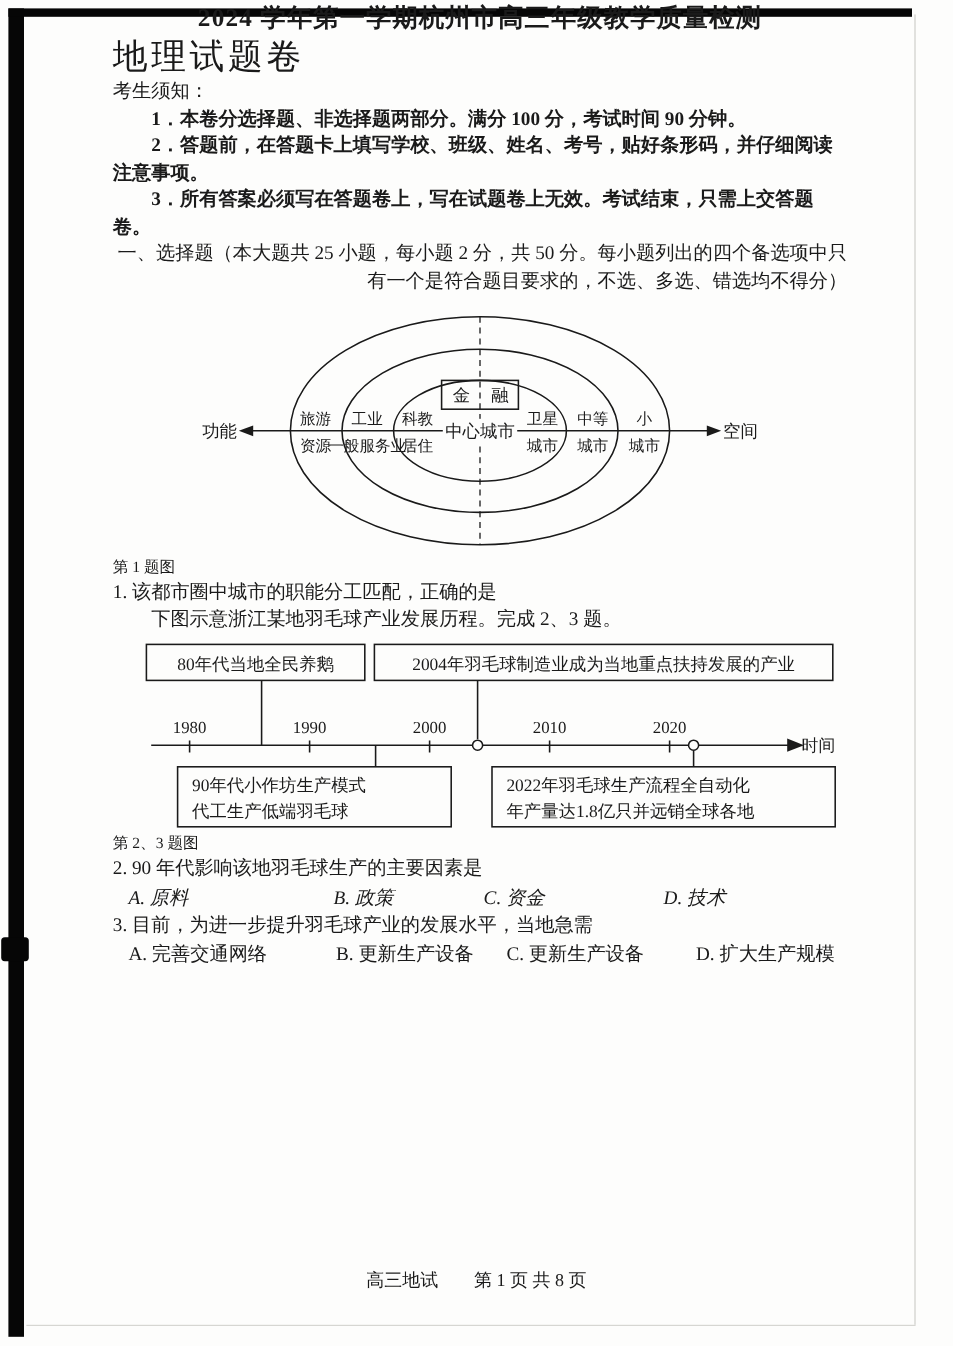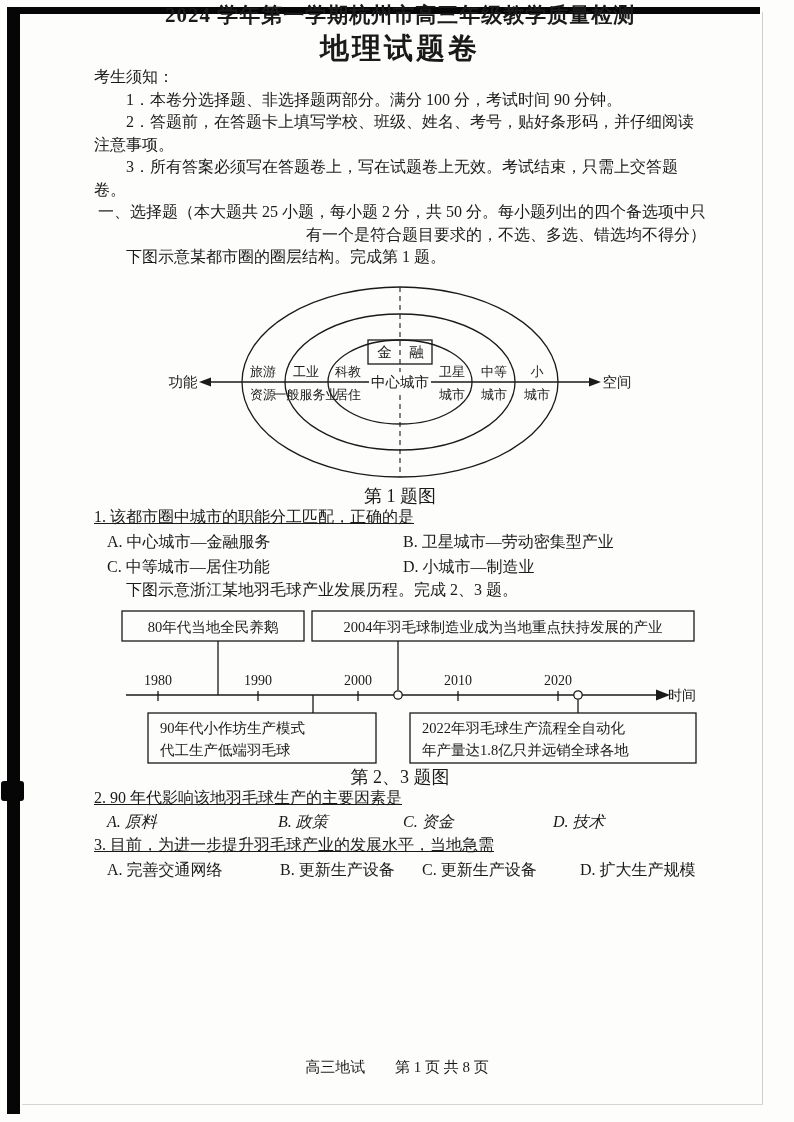--- a/index.html
+++ b/index.html
@@ -12,28 +12,28 @@
   .scan-edge-left{position:absolute;left:7px;top:7px;width:13px;height:1107px;background:#060606;}
   .scan-edge-top{position:absolute;left:7px;top:7px;width:753px;height:7px;background:#060606;}
   .scan-blob{position:absolute;left:1px;top:781px;width:23px;height:20px;background:#060606;border-radius:3px;}
   .scan-edge-right{position:absolute;left:762px;top:12px;width:1px;height:1092px;background:#cfcfcb;}
   .scan-edge-bottom{position:absolute;left:22px;top:1104px;width:741px;height:1px;background:#d6d6d2;}
 
   .page{position:absolute;left:0;top:0;width:794px;padding:0 88px 0 94px;box-sizing:border-box;
         font-size:16px;line-height:22.5px;}
   .page p{margin:0;}
   .title{margin-top:140px;text-align:center;font-size:21px;line-height:30px;font-weight:bold;letter-spacing:1px;}
-  .subtitle{margin-top:13px;text-align:center;font-size:29px;line-height:36px;font-weight:bold;letter-spacing:3px;}
+  .subtitle{margin-top:13px;font-size:29px;line-height:36px;font-weight:normal;letter-spacing:3px;}
   .notice-head{margin-top:12px;font-weight:normal;}
-  .notice-item{margin-top:3px;text-indent:32px;}
+  .notice-item{margin-top:3px;text-indent:32px;font-weight:bold;}
   .section-heading{margin-top:3px;text-align:right;}
   .fig-intro{margin-top:3px;text-indent:32px;}
   .fig-wrap{margin-top:7px;text-align:center;}
-  .fig-caption{margin-top:2px;text-align:center;font-size:18px;line-height:20px;}
-  .q-stem{margin-top:3px;text-decoration:underline;}
+  .fig-caption{margin-top:2px;font-size:13px;line-height:20px;}
+  .q-stem{margin-top:3px;}
   .opts2{display:grid;grid-template-columns:296px auto;padding-left:13px;line-height:25px;margin-top:1px;}
   .opts4a{display:grid;grid-template-columns:171px 125px 150px auto;padding-left:13px;line-height:24px;margin-top:1px;font-style:italic;}
   .opts4b{display:grid;grid-template-columns:173px 142px 158px auto;padding-left:13px;line-height:24px;margin-top:1px;}
   .footer{position:absolute;top:1058px;left:0;width:794px;text-align:center;font-size:15px;}
   .footer span{margin:0 13px;}
 
   svg{vertical-align:top;}
   svg text{fill:#1a1a1a;font-family:inherit;}
   .sline{stroke:#1a1a1a;stroke-width:1.3;fill:none;}
   .sdash{stroke:#1a1a1a;stroke-width:1.1;fill:none;stroke-dasharray:5 4;}
@@ -59,21 +59,20 @@
   <p class="title">2024 学年第一学期杭州市高三年级教学质量检测</p>
   <p class="subtitle">地理试题卷</p>
 
   <p class="notice-head">考生须知：</p>
   <p class="notice-item">1．本卷分选择题、非选择题两部分。满分 100 分，考试时间 90 分钟。</p>
   <p class="notice-item">2．答题前，在答题卡上填写学校、班级、姓名、考号，贴好条形码，并仔细阅读注意事项。</p>
   <p class="notice-item">3．所有答案必须写在答题卷上，写在试题卷上无效。考试结束，只需上交答题卷。</p>
 
   <p class="section-heading">一、选择题（本大题共 25 小题，每小题 2 分，共 50 分。每小题列出的四个备选项中只有一个是符合题目要求的，不选、多选、错选均不得分）</p>
 
-  <p class="fig-intro">下图示意某都市圈的圈层结构。完成第 1 题。</p>
 
   <div class="fig-wrap">
     <svg width="470" height="210" viewBox="0 0 470 210">
 
       <ellipse class="sline" cx="235" cy="106" rx="158" ry="95"></ellipse>
       <ellipse class="sline" cx="235" cy="106" rx="115" ry="68"></ellipse>
       <ellipse class="sline" cx="235" cy="106" rx="72" ry="42"></ellipse>
 
       <line class="sdash" x1="235" y1="11" x2="235" y2="201"></line>
 
@@ -111,26 +110,20 @@
       </g>
       <g>
         <text class="t13" x="372" y="100" text-anchor="middle">小</text>
         <text class="t13" x="372" y="123" text-anchor="middle">城市</text>
       </g>
     </svg>
   </div>
   <p class="fig-caption">第 1 题图</p>
 
   <p class="q-stem">1. 该都市圈中城市的职能分工匹配，正确的是</p>
-  <div class="opts2">
-    <span>A. 中心城市—金融服务</span>
-    <span>B. 卫星城市—劳动密集型产业</span>
-    <span>C. 中等城市—居住功能</span>
-    <span>D. 小城市—制造业</span>
-  </div>
 
   <p class="fig-intro">下图示意浙江某地羽毛球产业发展历程。完成 2、3 题。</p>
 
   <div class="fig-wrap">
     <svg width="604" height="158" viewBox="0 0 604 158">
 
       <rect class="sbox" x="24" y="2" width="182" height="30"></rect>
       <text class="t145" x="115" y="23" text-anchor="middle">80年代当地全民养鹅</text>
       <rect class="sbox" x="214" y="2" width="382" height="30"></rect>
       <text class="t145" x="405" y="23" text-anchor="middle">2004年羽毛球制造业成为当地重点扶持发展的产业</text>

